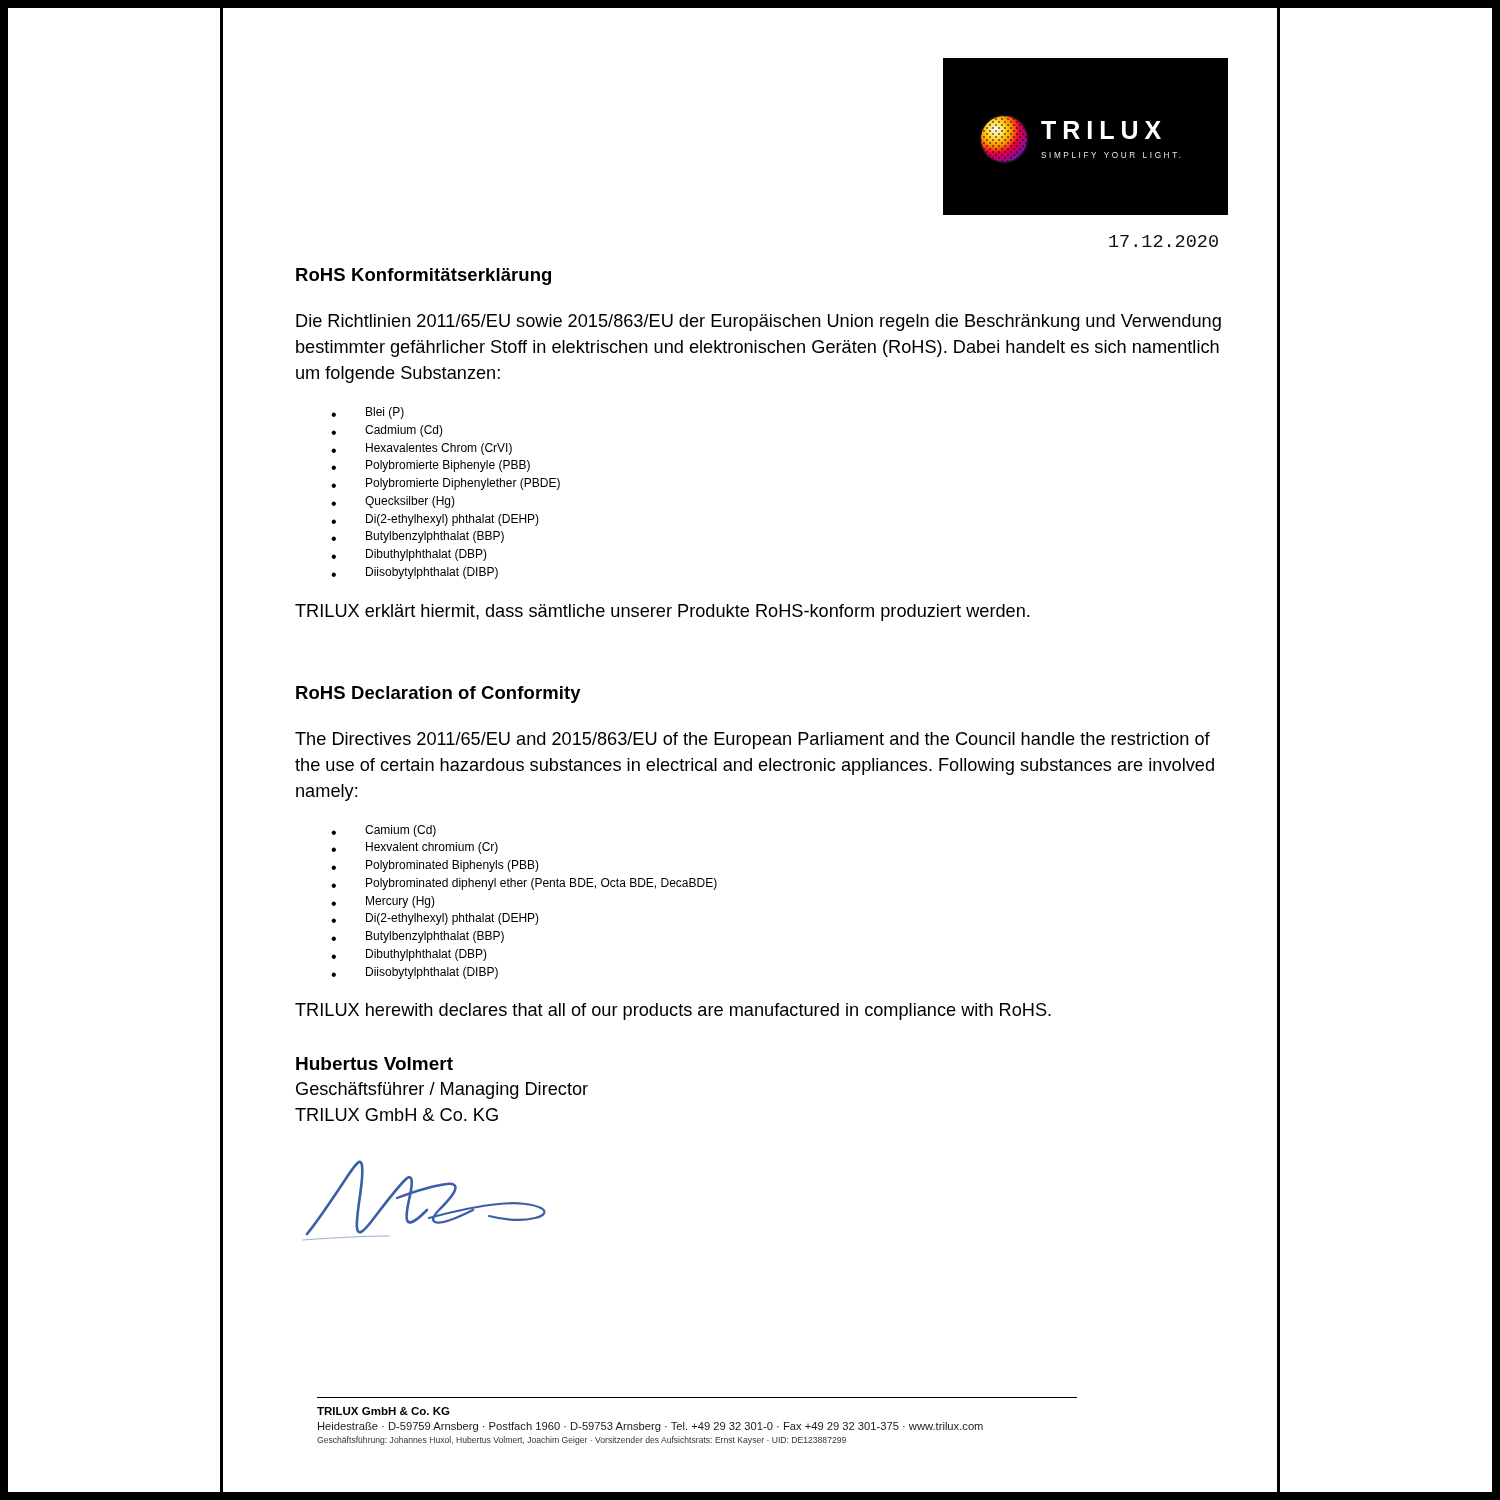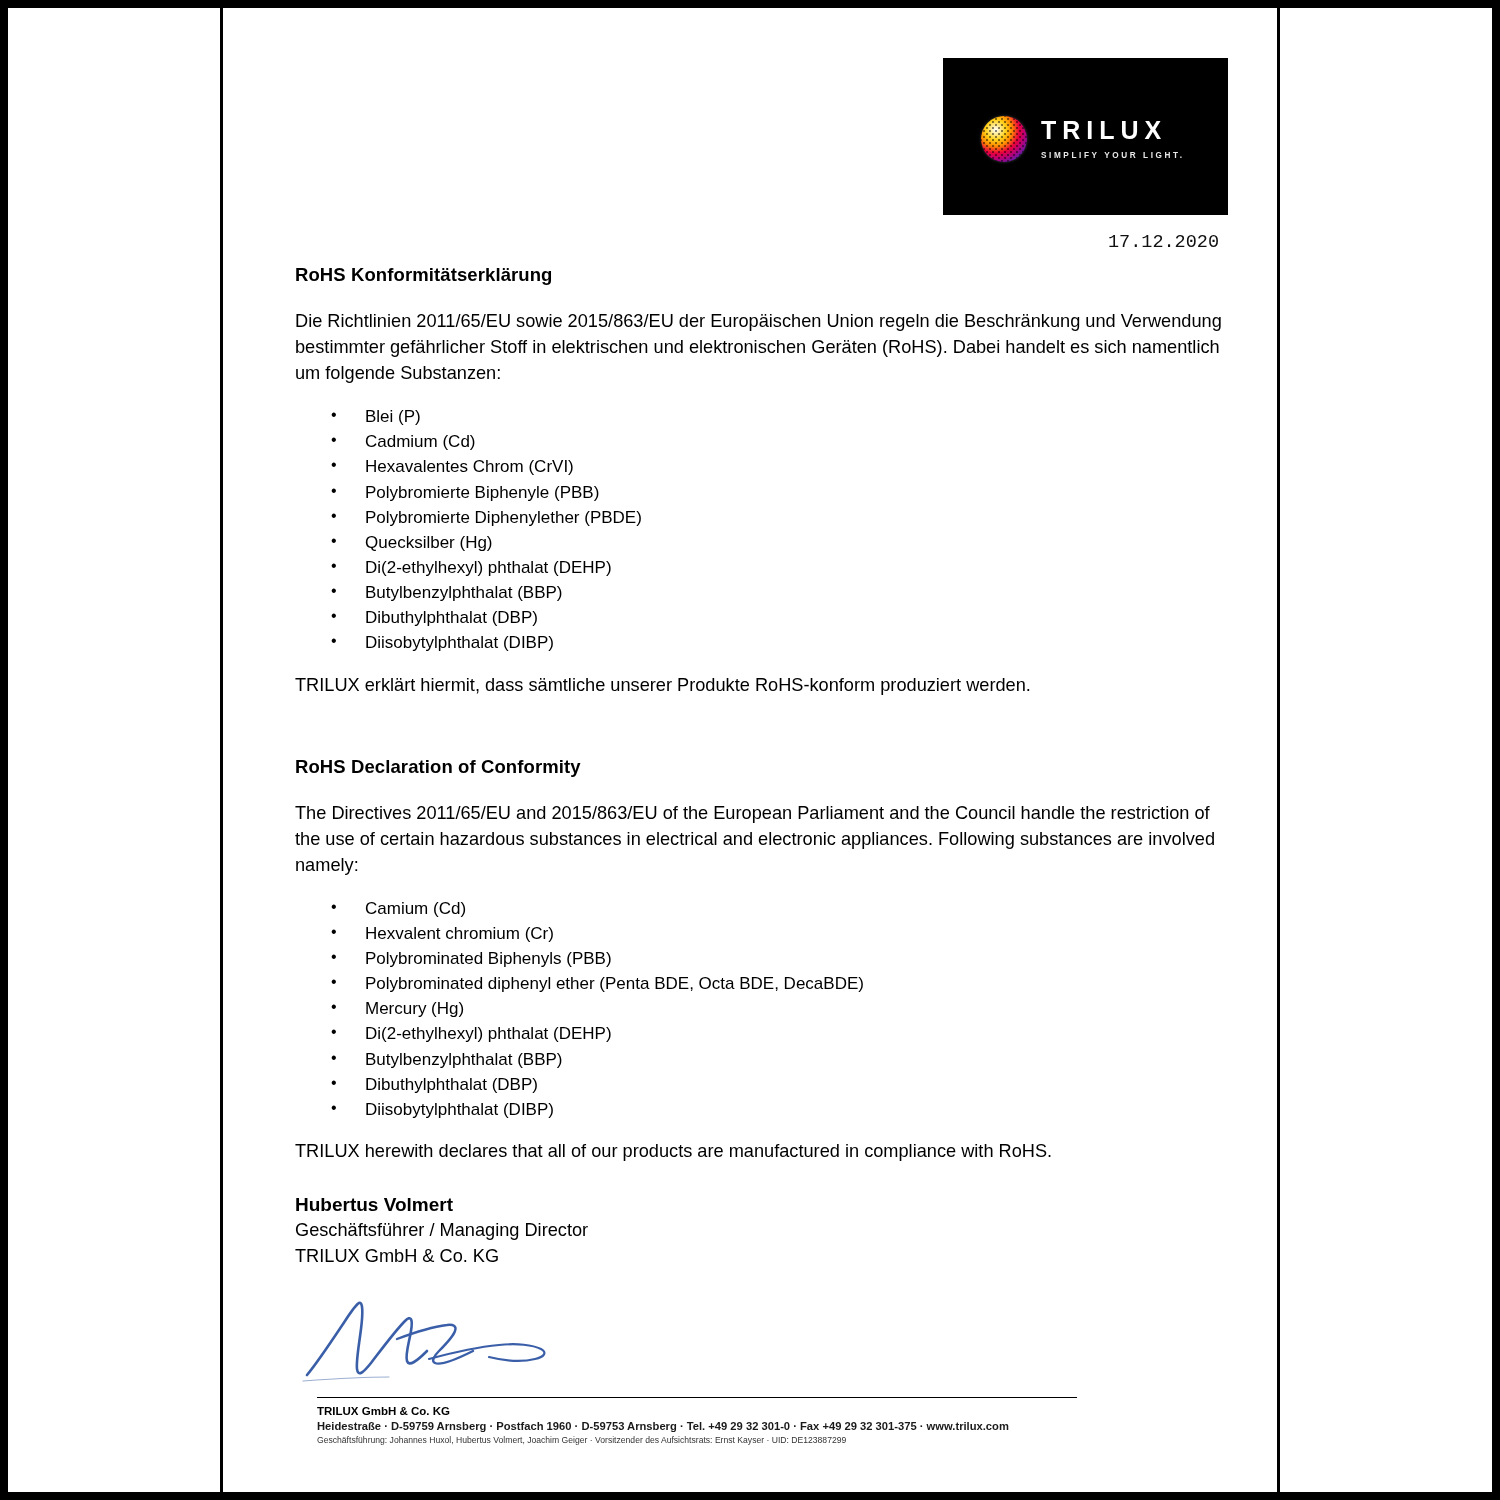--- a/index.html
+++ b/index.html
@@ -96,21 +96,20 @@
     font-size: 25px;
     font-weight: bold;
     letter-spacing: 6px;
     line-height: 1;
   }
   .logo-tag {
     font-size: 8.2px;
     letter-spacing: 2.6px;
     margin-top: 8px;
     color: #e8e8e8;
-    font-weight: bold;
   }
 
   
   .doc-date {
     position: absolute;
     right: 58px;
     top: 208px;
     font-size: 18.5px;
     color: #111111;
     font-family: Liberation Mono, monospace;
@@ -134,21 +133,21 @@
     line-height: 1.43;
     margin: 16px 0 18px 0;
     text-align: left;
   }
   ul.subs {
     list-style: none;
     margin: 0 0 16px 0;
     padding: 0 0 0 36px;
   }
   ul.subs li {
-    font-size: 17px;
+    font-size: 12px;
     line-height: 1.48;
     position: relative;
     padding-left: 34px;
   }
   ul.subs li::before {
     content: "\2022";
     position: absolute;
     left: 0;
     top: -1px;
     font-size: 16px;
@@ -190,21 +189,20 @@
   }
   .footer-strong {
     font-size: 11.5px;
     font-weight: bold;
     margin: 0 0 3px 0;
   }
   .footer-line {
     font-size: 11.2px;
     margin: 0 0 2px 0;
     color: #1a1a1a;
-    font-weight: bold;
   }
   .footer-small {
     font-size: 8.6px;
     color: #333333;
     margin: 0;
     line-height: 1.45;
   }
   .footer-small-top { margin-top: 10px; }
 </style>
 </head>

